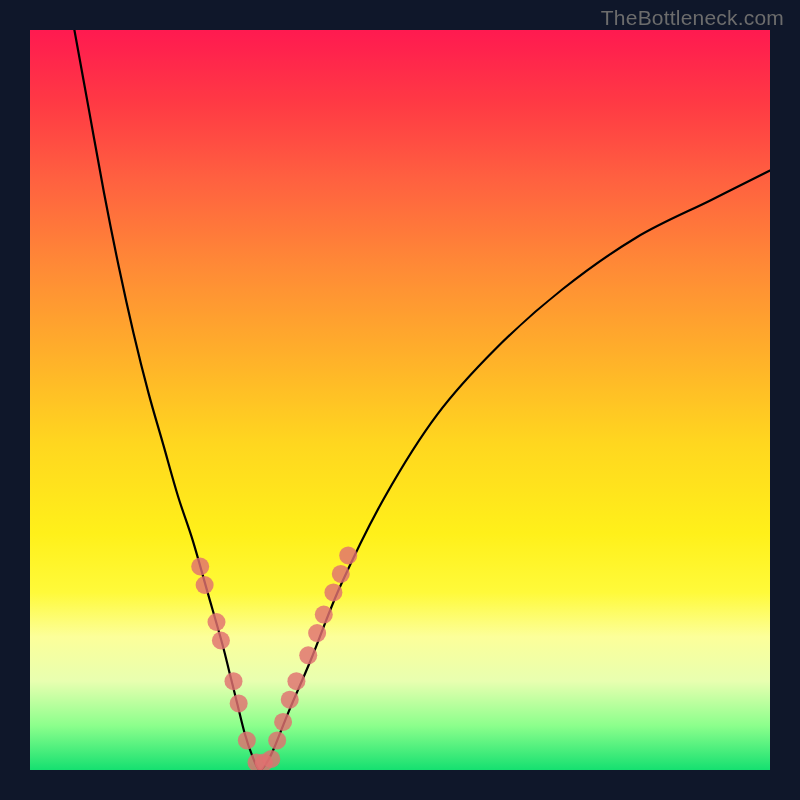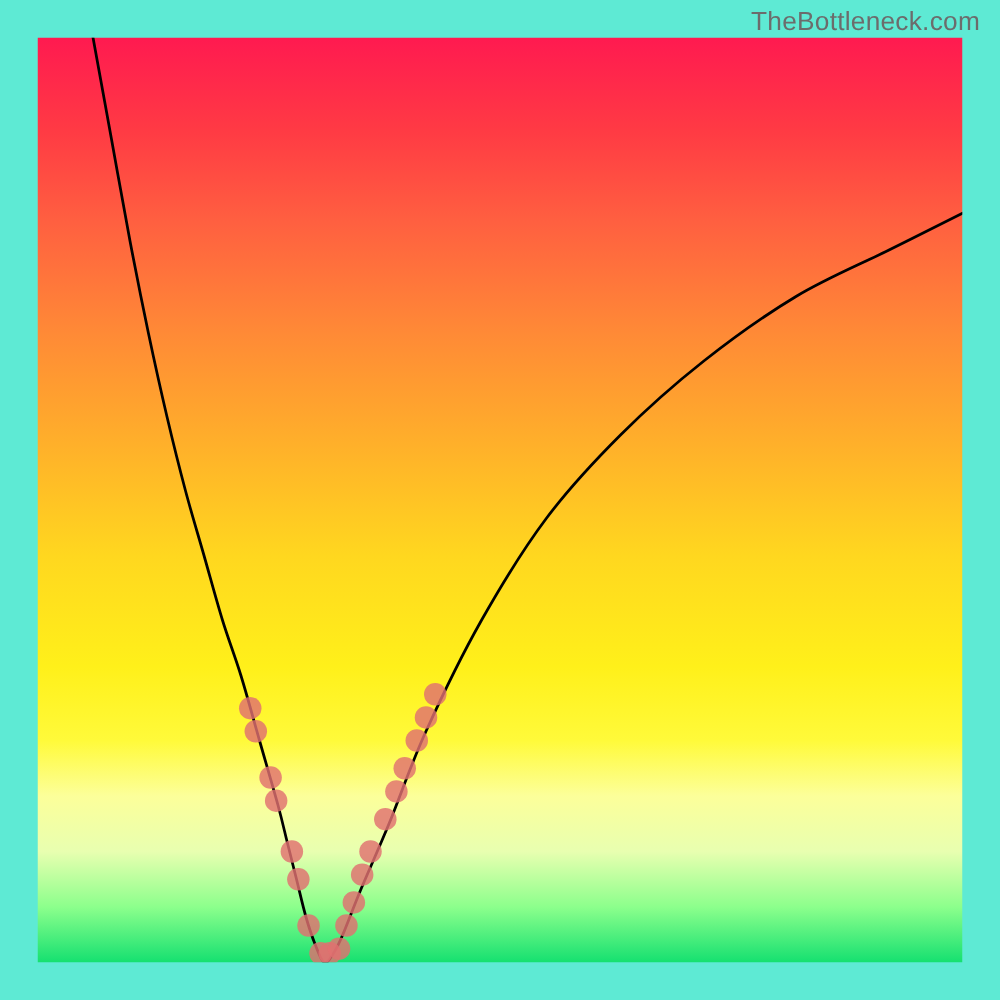--- a/index.html
+++ b/index.html
@@ -11,21 +11,21 @@
     overflow: hidden;
     position: relative;
     font-family: Arial, sans-serif;
   }
   .outer {
     position: absolute;
     top: 0;
     left: 0;
     width: 800px;
     height: 800px;
-    background: #5eead4;
+    background: #0f172a;
   }
   .plot-area {
     position: absolute;
     top: 30px;
     left: 30px;
     width: 740px;
     height: 740px;
     overflow: hidden;
   }
   .gradient-bg {

